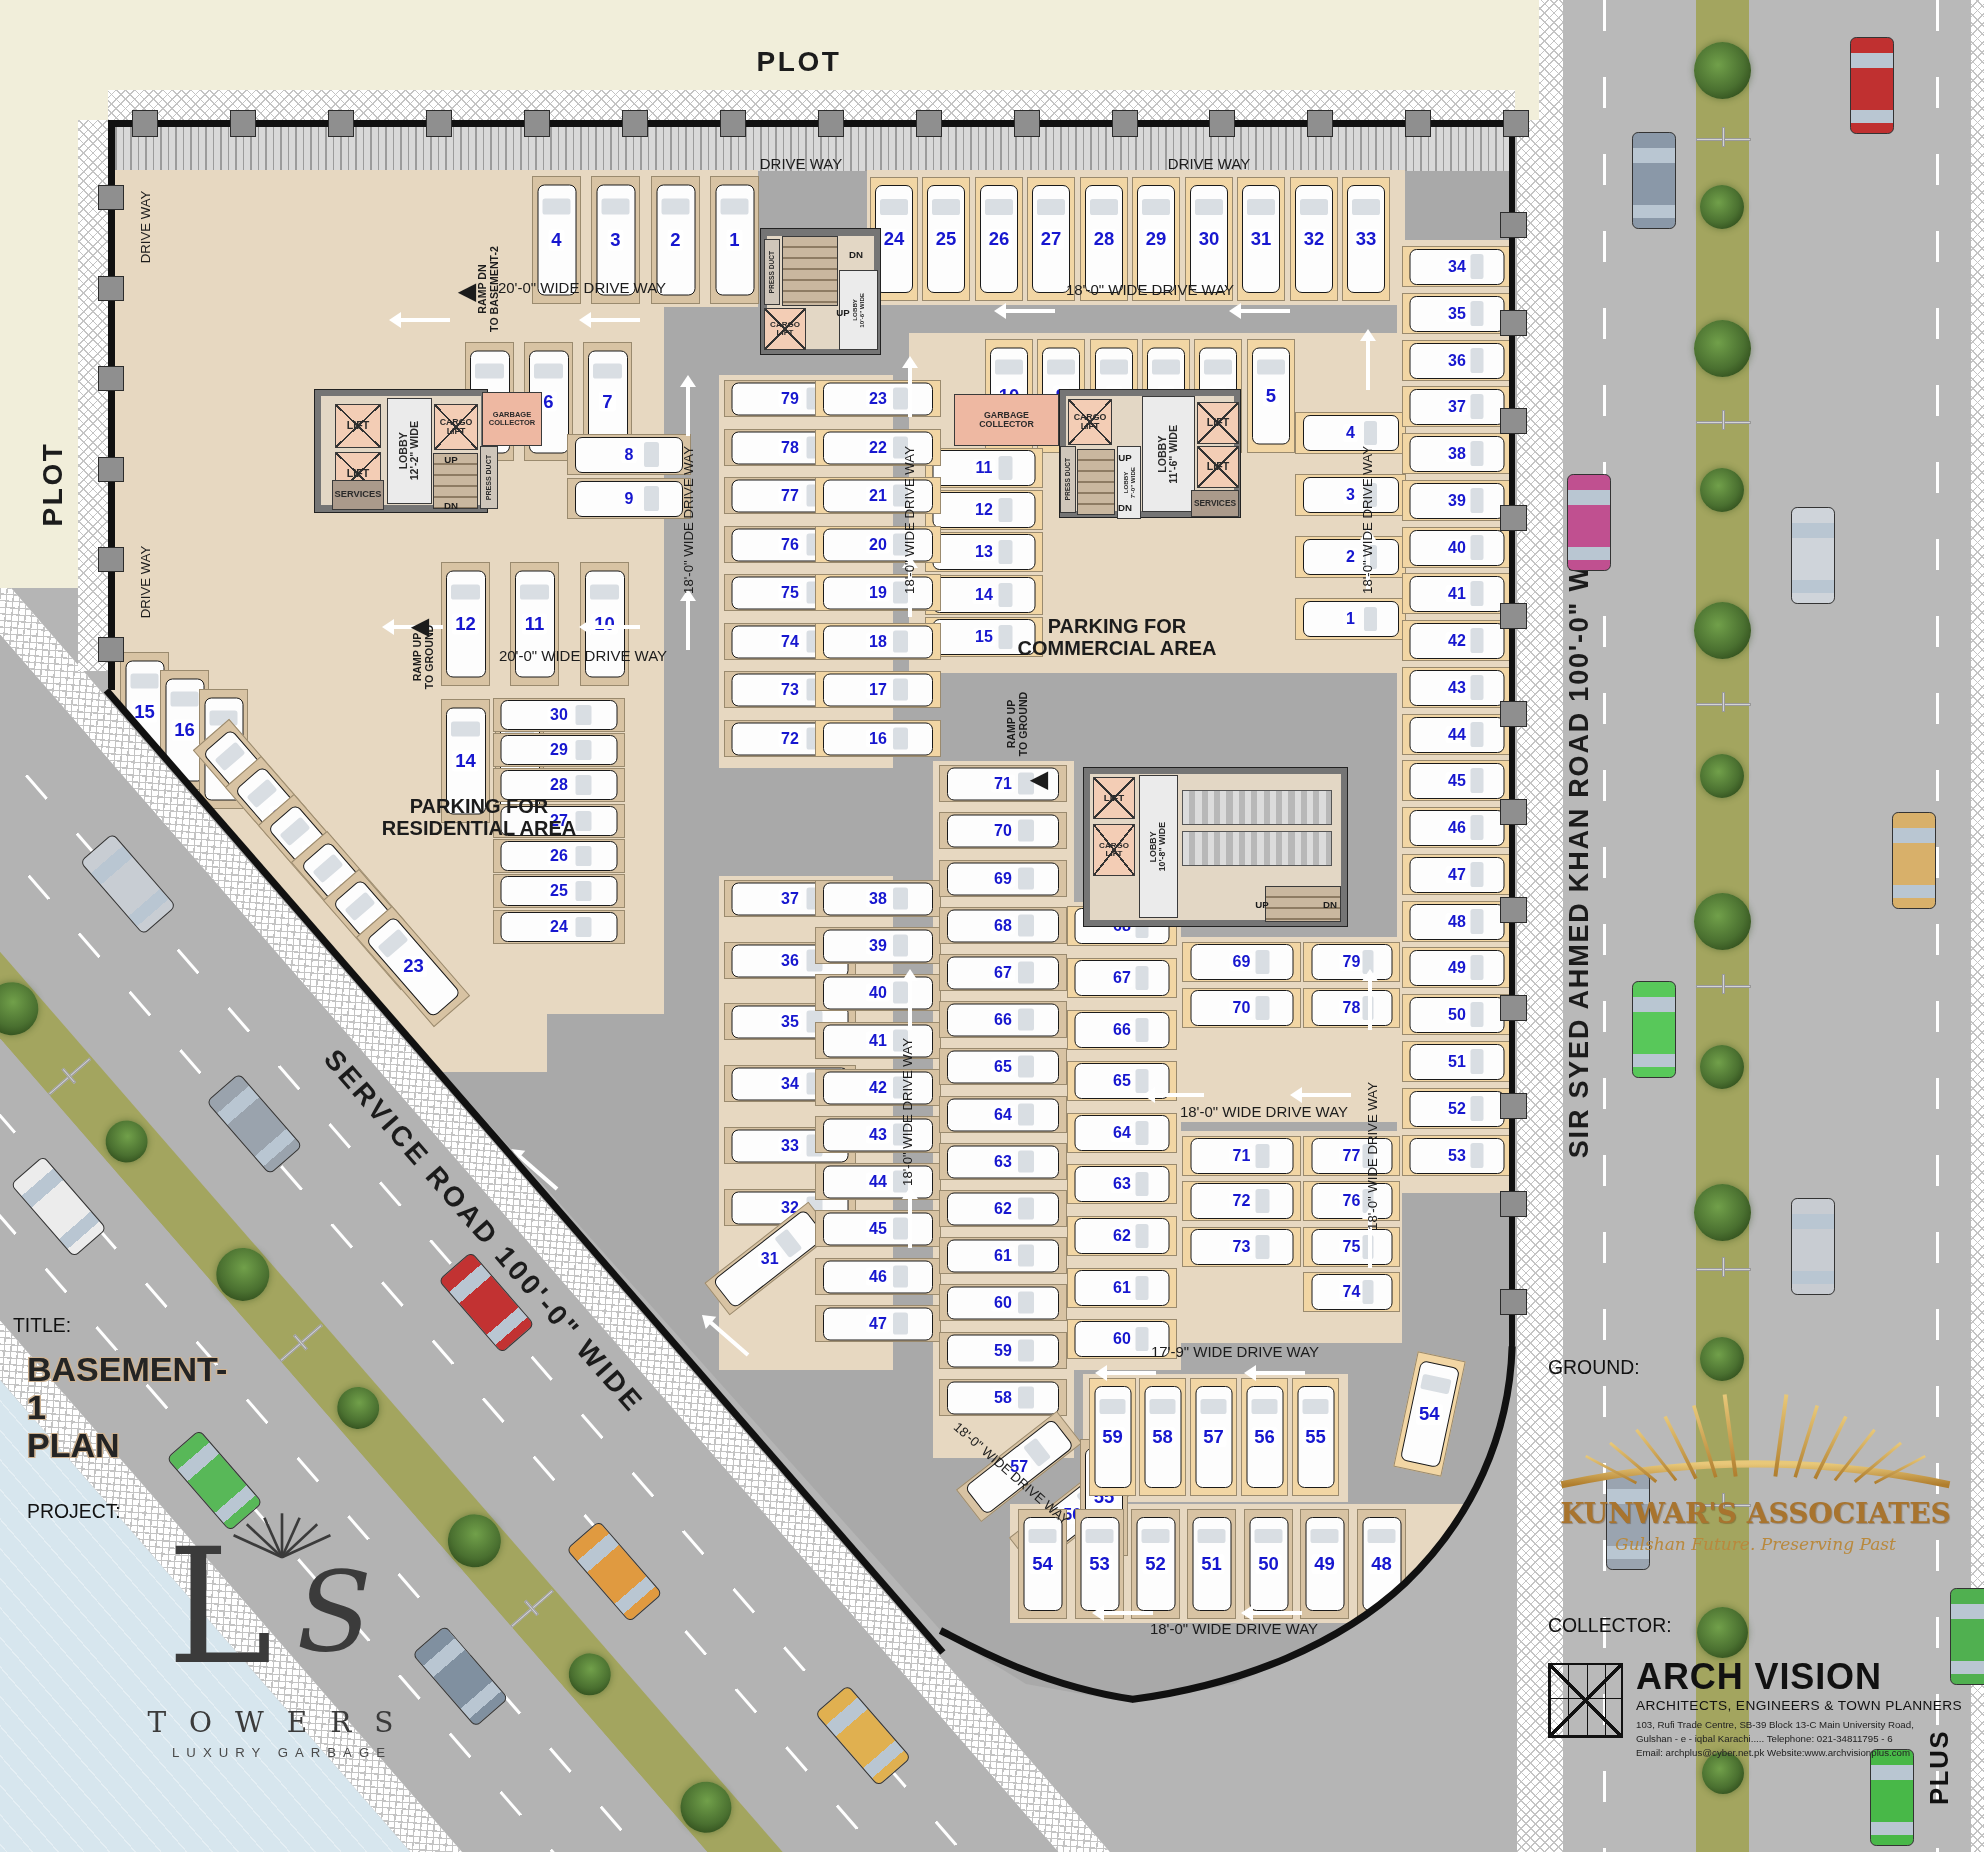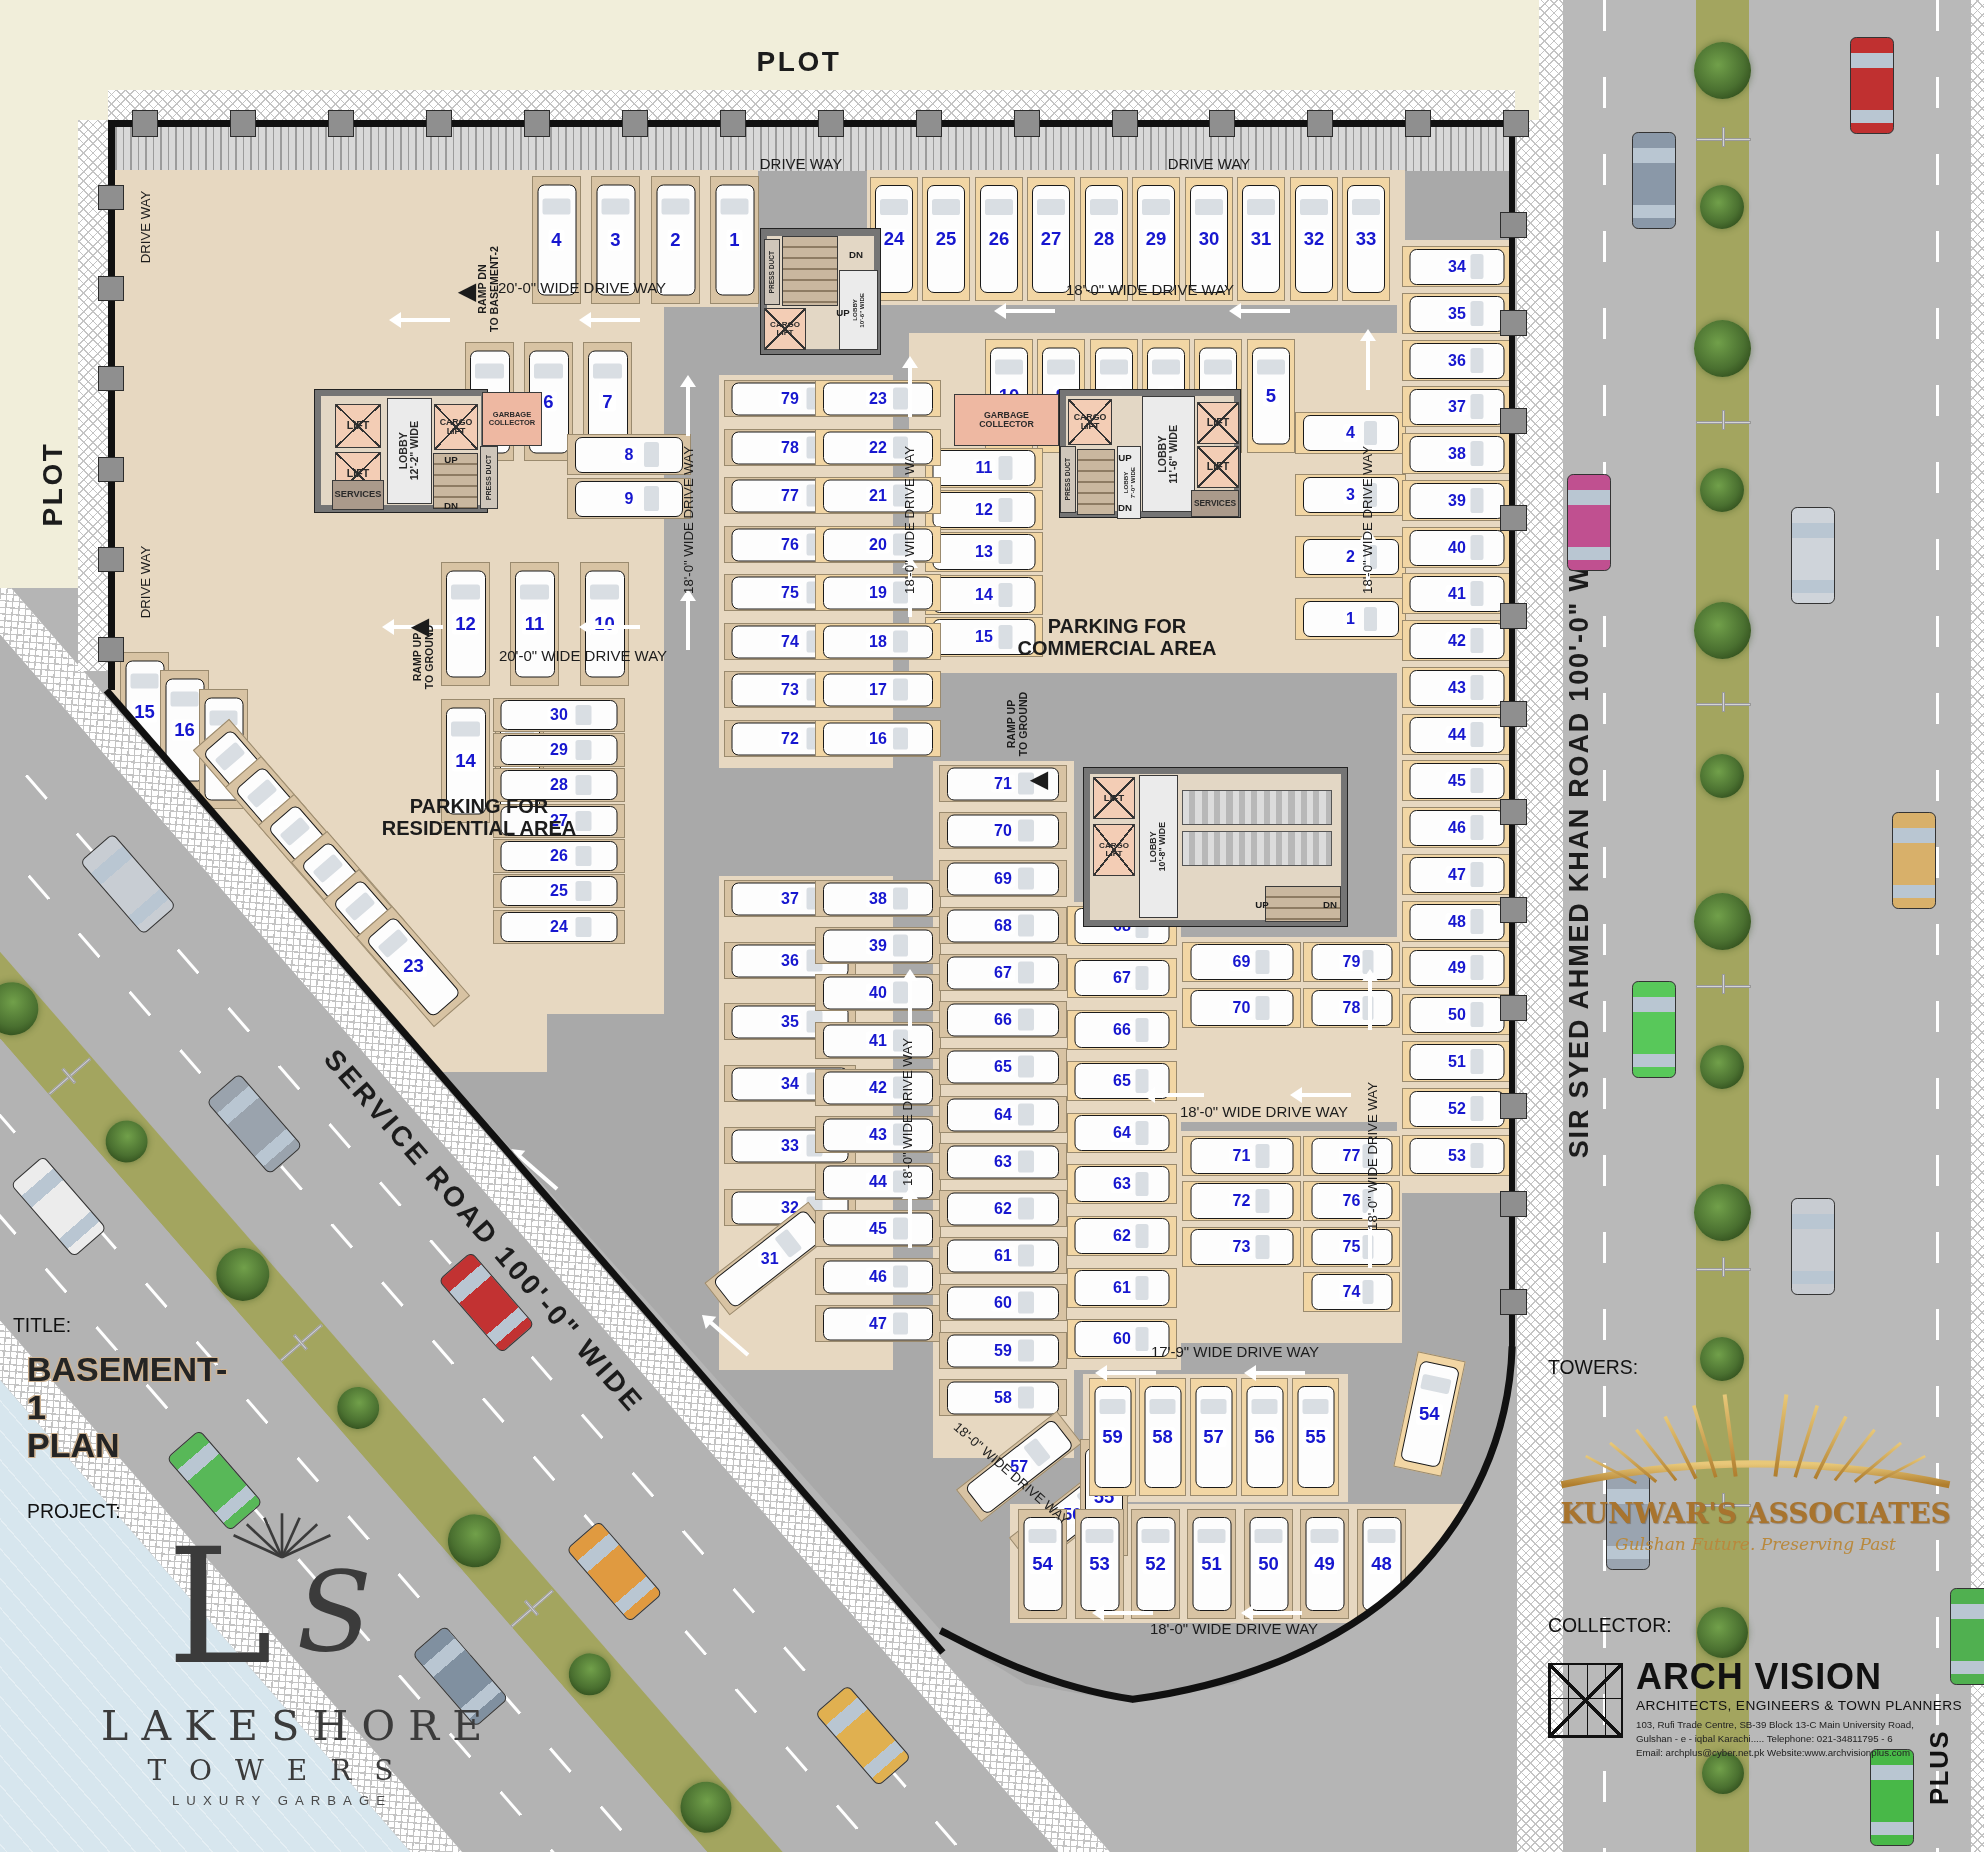--- a/index.html
+++ b/index.html
@@ -1296,26 +1296,25 @@
           <line x1="150" y1="100" x2="190" y2="10"></line>
             <line x1="150" y1="100" x2="70" y2="25"></line>
           <line x1="150" y1="100" x2="230" y2="25"></line>
             <line x1="150" y1="100" x2="40" y2="50"></line>
           <line x1="150" y1="100" x2="260" y2="50"></line>
         </g>
       </svg>
       <span class="monoL" style="position:absolute;left:66px;top:17.6px;">L</span>
       <span class="monoS">S</span>
     </div>
-    <div class="lsname">LAKESHORE</div>
     <div class="lstow">TOWERS</div>
     <div class="lslux">LUXURY GARBAGE</div>
   </div>
 
-  <div class="tag" style="left:1548px;top:1356px;">TOWERS:</div>
+  <div class="tag" style="left:1548px;top:1356px;">GROUND:</div>
   <div id="builder" style="left:1535px;top:1381px;width:441px;">
     <svg width="441" height="115" viewBox="0 0 1000 260">
       <defs>
           <linearGradient id="gold" x1="0" y1="0" x2="0" y2="1">
         <stop offset="0" stop-color="#e8c879"></stop>
             <stop offset="1" stop-color="#b07e2e"></stop>
           </linearGradient>
         </defs>
       <g stroke="url(#gold)" fill="none">
         <path d="M60 235 Q500 140 940 235" stroke-width="16"></path>

